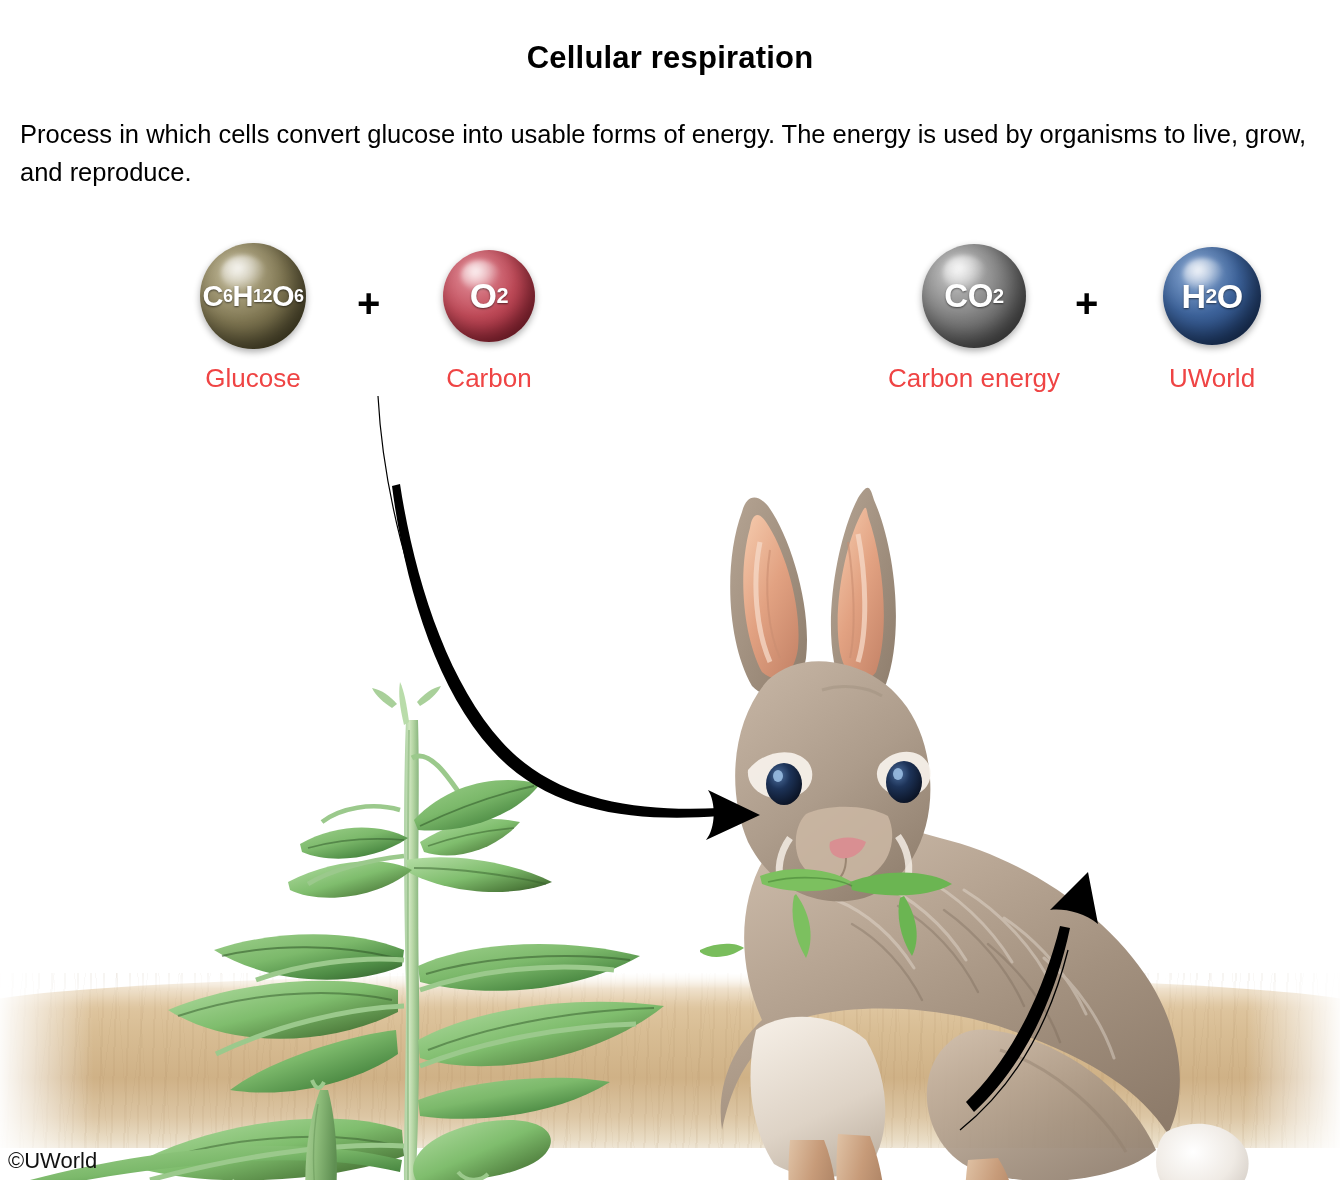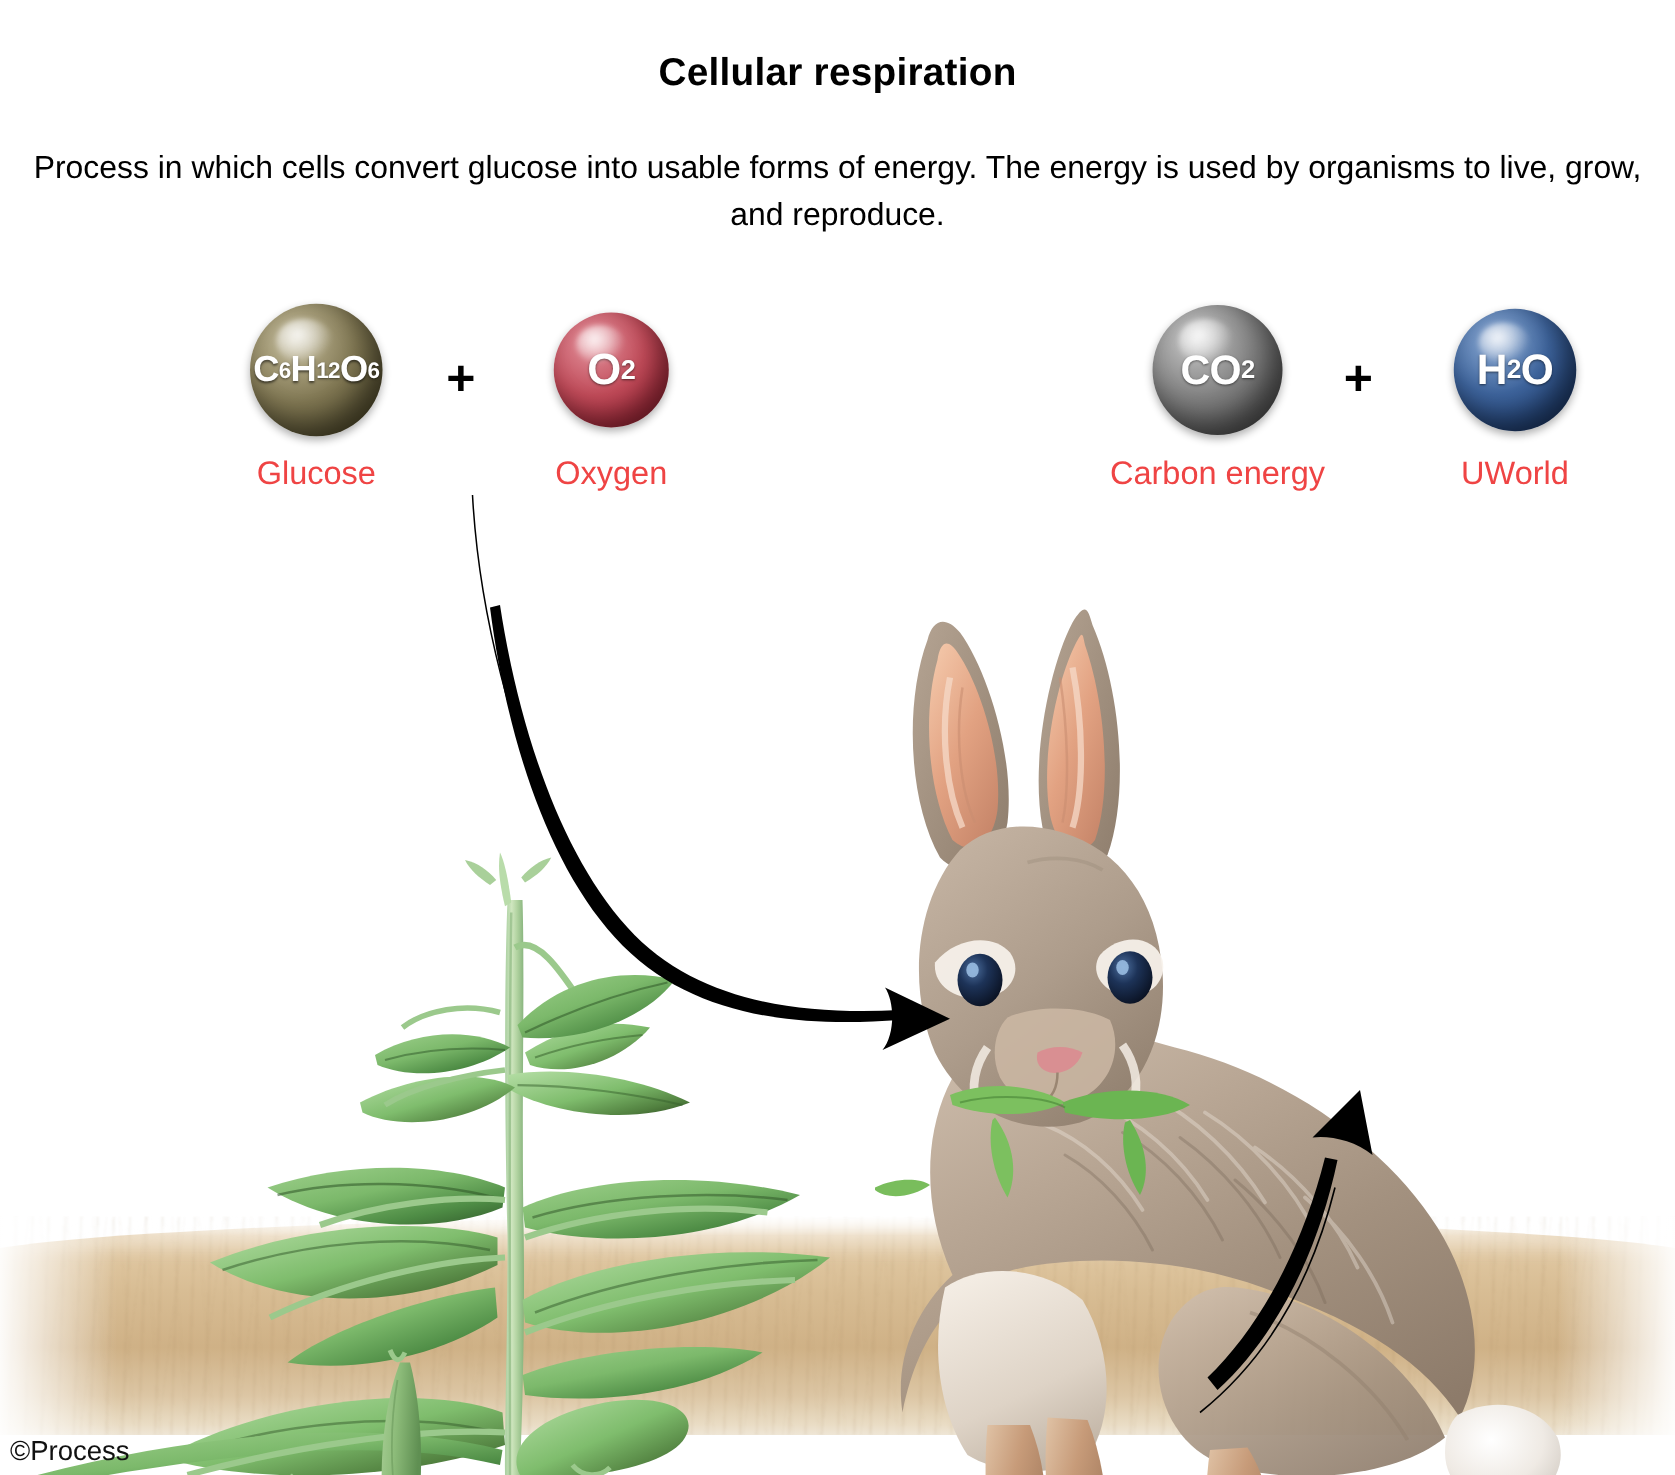--- a/index.html
+++ b/index.html
@@ -4,21 +4,21 @@
 <style>
   html,body{margin:0;padding:0;background:#ffffff;}
   body{width:1340px;height:1180px;position:relative;overflow:hidden;
        font-family:"Liberation Sans", sans-serif;color:#000;}
 
   #stage{position:absolute;left:0;top:0;width:1340px;height:980px;}
 
   
   .title{position:absolute;left:0;top:40px;width:1340px;text-align:center;
          font-size:31px;font-weight:bold;letter-spacing:.2px;}
-  .desc{position:absolute;left:20px;top:115px;width:1300px;text-align:center;
+  .desc{position:absolute;left:20px;top:115px;width:1300px;
         font-size:25.5px;line-height:38px;}
 
   
   .eqrow{position:absolute;left:0;top:235px;width:1340px;height:170px;}
 
   .mol{position:absolute;}
   .ball{position:relative;border-radius:50%;}
   .ball::after{ 
     content:"";position:absolute;border-radius:50%;
     left:20%;top:11%;width:42%;height:34%;
@@ -113,21 +113,21 @@
 
     <div class="plus" style="left:357px;top:48px;">+</div>
 
     <div class="mol" id="m-oxygen" style="left:443px;top:15px;">
       <div class="ball">
         <div class="formula" style="font-size:35px;">
           <span>O</span>
             <sub>2</sub>
         </div>
       </div>
-      <div class="mlabel" style="top:113px;">Oxygen</div>
+      <div class="mlabel" style="top:113px;">Carbon</div>
     </div>
 
     <div class="mol" id="m-co2" style="left:922px;top:9px;">
       <div class="ball">
         <div class="formula" style="font-size:33px;">
           <span>CO</span>
             <sub>2</sub>
         </div>
       </div>
       <div class="mlabel" style="top:119px;">Carbon energy</div>
@@ -419,14 +419,14 @@
 
       <g>
         <path d="M960,740 C1010,700 1048,640 1068,560" fill="none" stroke="#000" stroke-width="1.3"></path>
         <path d="M966,712 C1008,672 1042,608 1060,536 L1070,538
                  C1054,614 1020,680 974,722 Z" fill="#000"></path>
         <path d="M1050,520 L1088,482 L1098,534 C1084,522 1062,518 1050,520 Z" fill="#000"></path>
       </g>
     </svg>
   </div>
 
-  <div class="wm">©Process</div>
+  <div class="wm">©UWorld</div>
 </div>
 
 </body></html>

